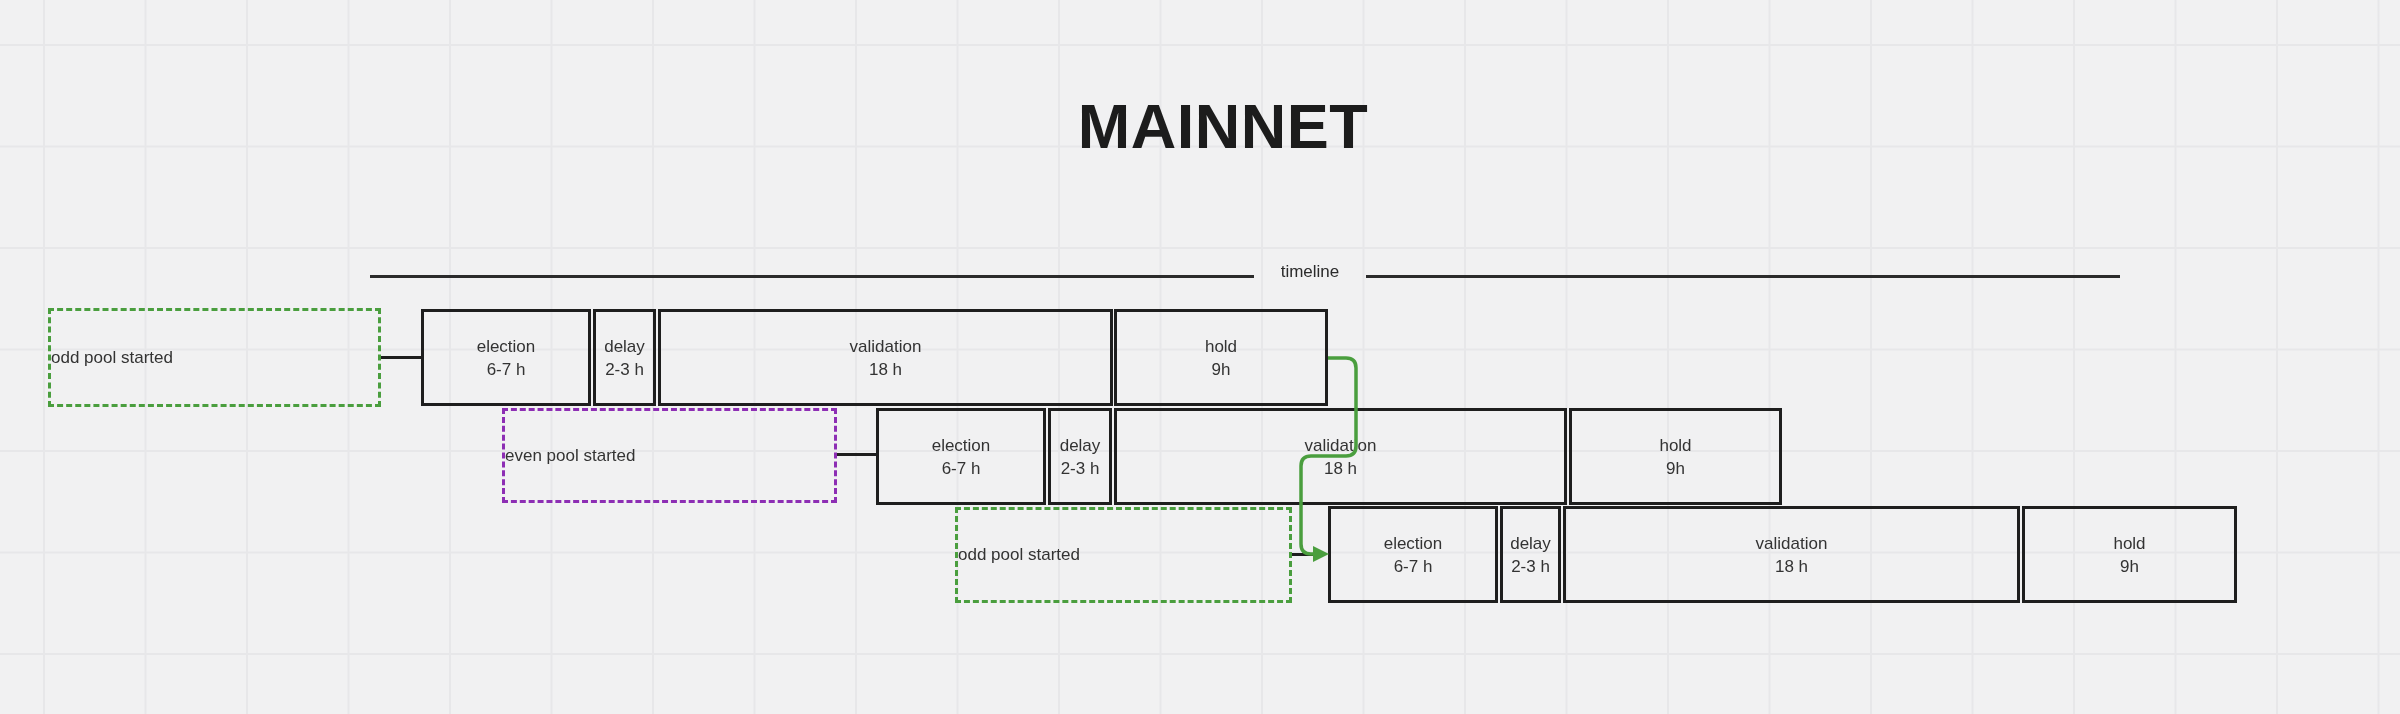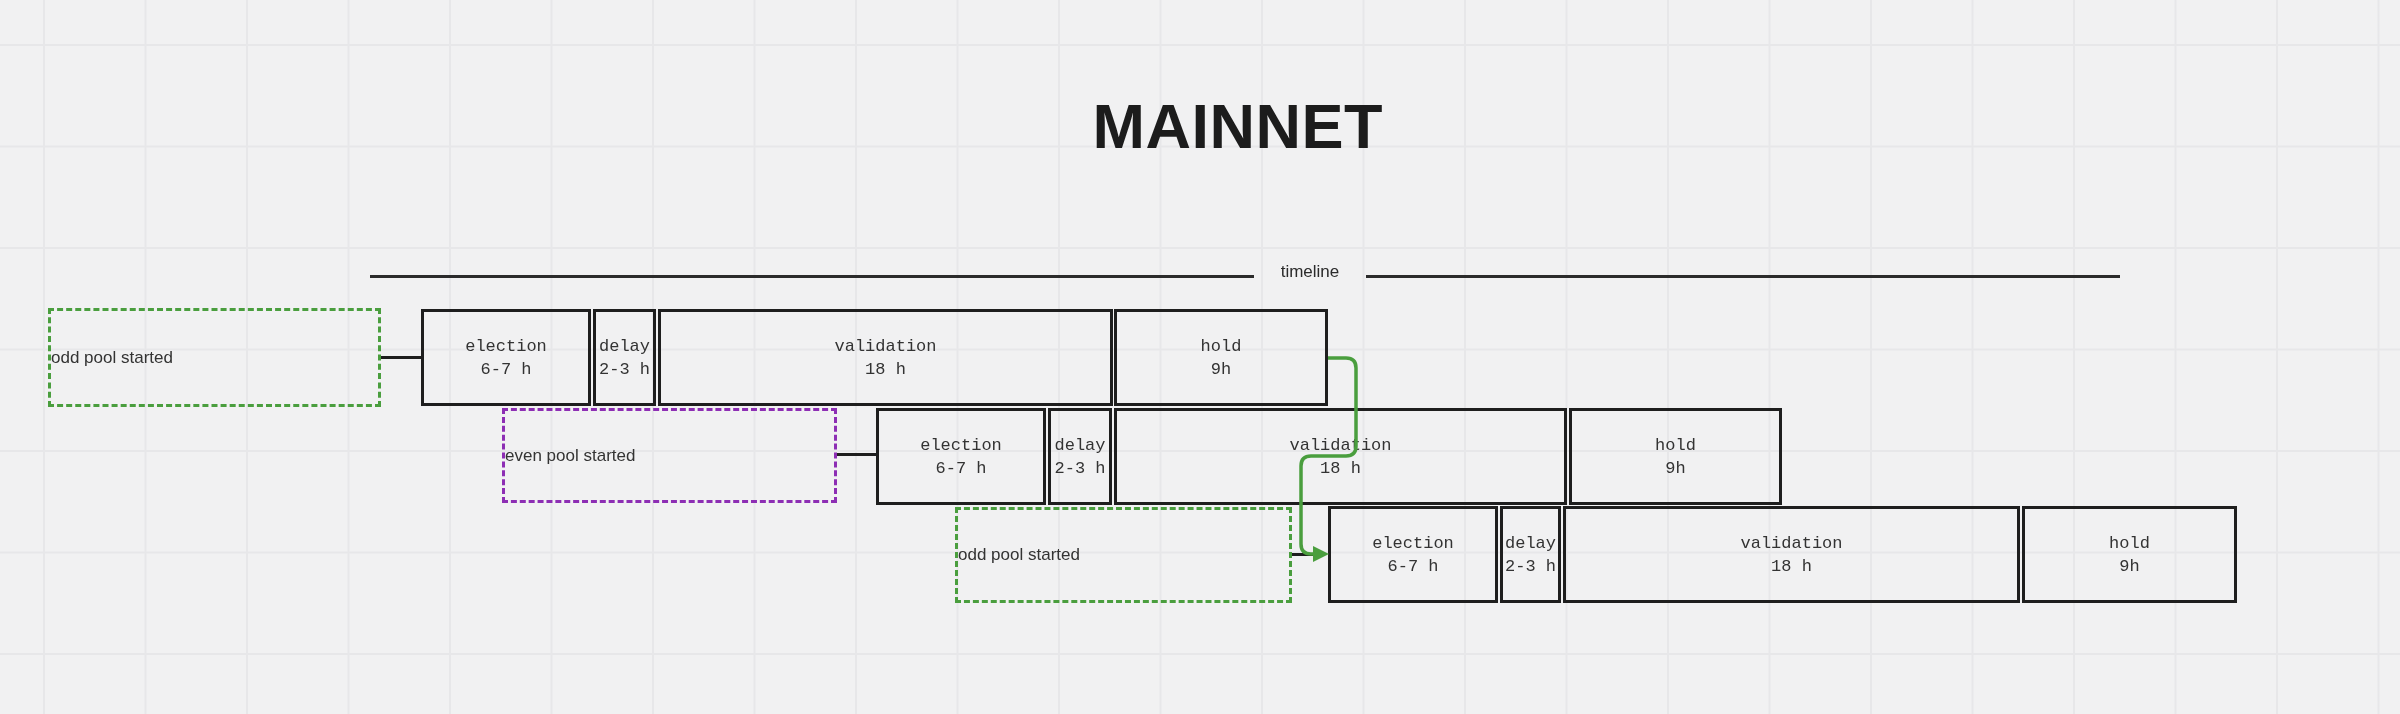--- a/index.html
+++ b/index.html
@@ -22,21 +22,21 @@
     background-color:var(--color-background);
     background-image:
       linear-gradient(to right, var(--color-grid) 0 2px, transparent 2px),
       linear-gradient(to bottom, var(--color-grid) 0 2px, transparent 2px);
     background-size:101.5px 101.5px;
     background-position:43px 44px;
   }
   .title{
     position:absolute;
     left:1063px;top:90px;width:320px;
-    text-align:right;
+    text-align:center;
     font-size:63px;font-weight:700;
     letter-spacing:0.5px;
     color:#1c1c1c;
     white-space:nowrap;
   }
   .tl-seg{
     position:absolute;top:275px;height:3px;
     background:#2b2b2b;
   }
   .tl-label{
@@ -48,21 +48,20 @@
   .phase{
     position:absolute;
     box-sizing:border-box;
     border:3px solid var(--color-line);
     display:flex;flex-direction:column;
     align-items:center;justify-content:center;
     text-align:center;
     font-size:17px;line-height:23px;
     color:var(--color-text);
     background:transparent;
-    font-family:Liberation Mono, monospace;
   }
   .trigger{
     position:absolute;
     box-sizing:border-box;
     border:3px dashed var(--color-green);
     display:flex;align-items:center;justify-content:flex-start;
     text-align:center;
     font-size:17px;color:var(--color-text);
     background:transparent;
   }

